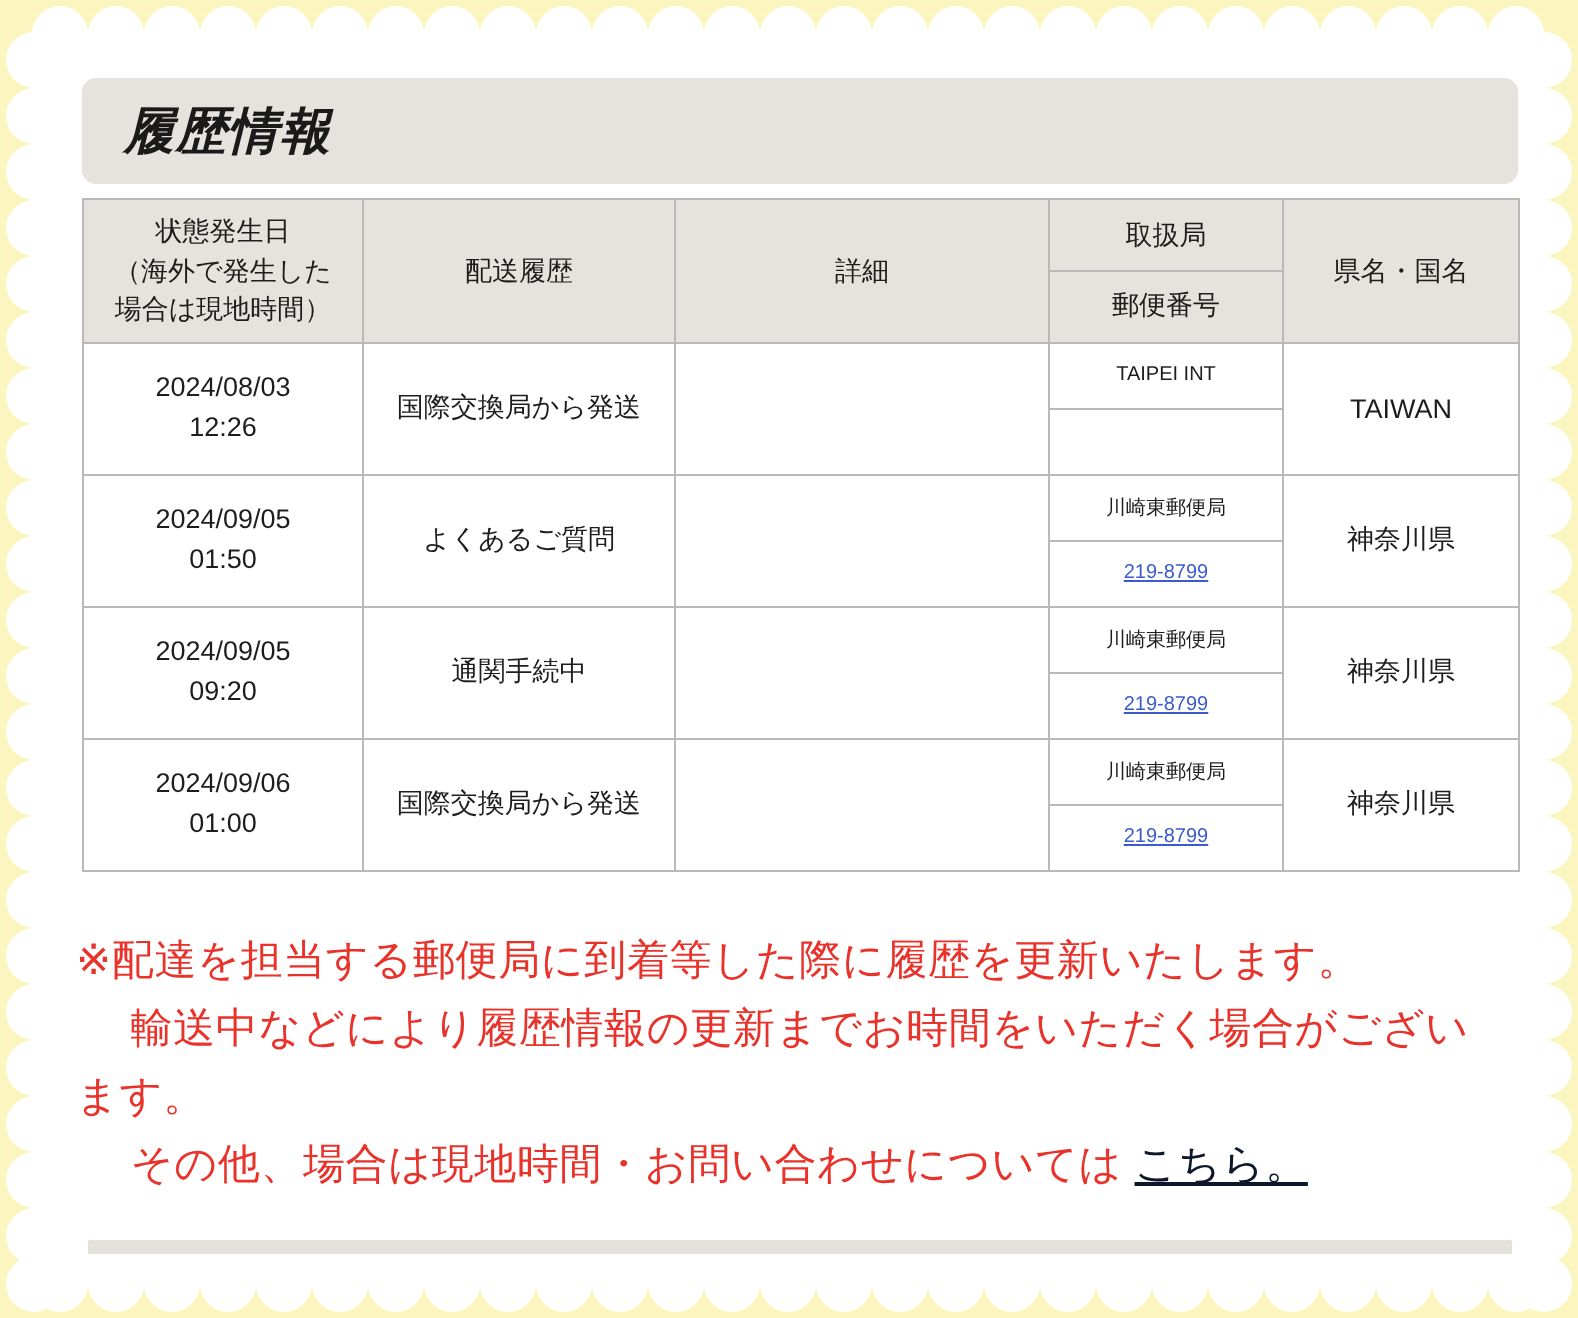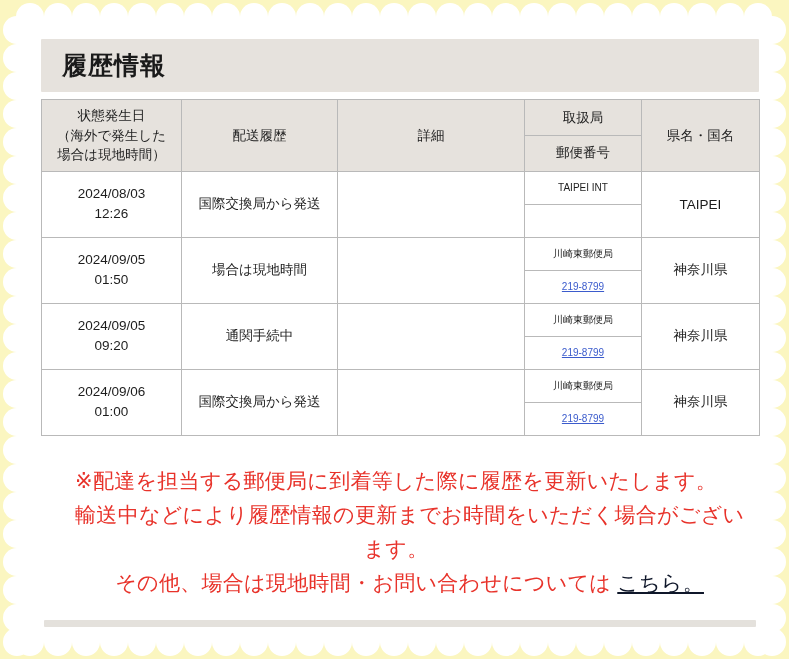--- a/index.html
+++ b/index.html
@@ -40,28 +40,29 @@
   }
 
   .section-title {
     position: absolute;
     left: 41px;
     top: 39px;
     width: 718px;
     height: 53px;
     box-sizing: border-box;
     background: #e6e2dd;
-    border-radius: 1px;
+    border-radius: 7px;
     display: flex;
     align-items: center;
     padding-left: 21px;
     font-size: 25px;
     font-weight: bold;
     color: #1a1a1a;
     letter-spacing: 1px;
+    font-style: italic;
   }
 
   .history-table {
     position: absolute;
     left: 41px;
     top: 99px;
     width: 718px;
     border-collapse: collapse;
     table-layout: fixed;
     background: #ffffff;
@@ -119,21 +120,21 @@
   .notice {
     position: absolute;
     left: 38px;
     top: 464px;
     width: 716px;
     color: #e8322a;
     font-size: 21px;
     line-height: 1.62;
     letter-spacing: 0.3px;
   }
-  .notice p { margin: 0; text-align: center; }
+  .notice p { margin: 0; }
   .notice .indent { text-indent: 1.3em; }
   .notice a.inline-link { color: #0f172a; }
 
   .bottom-divider {
     position: absolute;
     left: 44px;
     top: 620px;
     width: 712px;
     height: 7px;
     background: #e4e1dc;
@@ -307,28 +308,28 @@
               <tbody>
                 <tr>
                   <td>TAIPEI INT</td>
                 </tr>
                 <tr>
                   <td></td>
                 </tr>
               </tbody>
             </table>
           </td>
-          <td class="cell-pref">TAIPEI</td>
+          <td class="cell-pref">TAIWAN</td>
         </tr>
         <tr>
           <td class="cell-date">
             <div>2024/09/05</div>
             <div>01:50</div>
           </td>
-          <td class="cell-hist">場合は現地時間</td>
+          <td class="cell-hist">よくあるご質問</td>
           <td class="cell-detail"></td>
           <td class="office-wrap">
             <table class="nested">
               <tbody>
                 <tr>
                   <td>川崎東郵便局</td>
                 </tr>
                 <tr>
                   <td><a class="zip-link" href="#">219-8799</a></td>
                 </tr>

